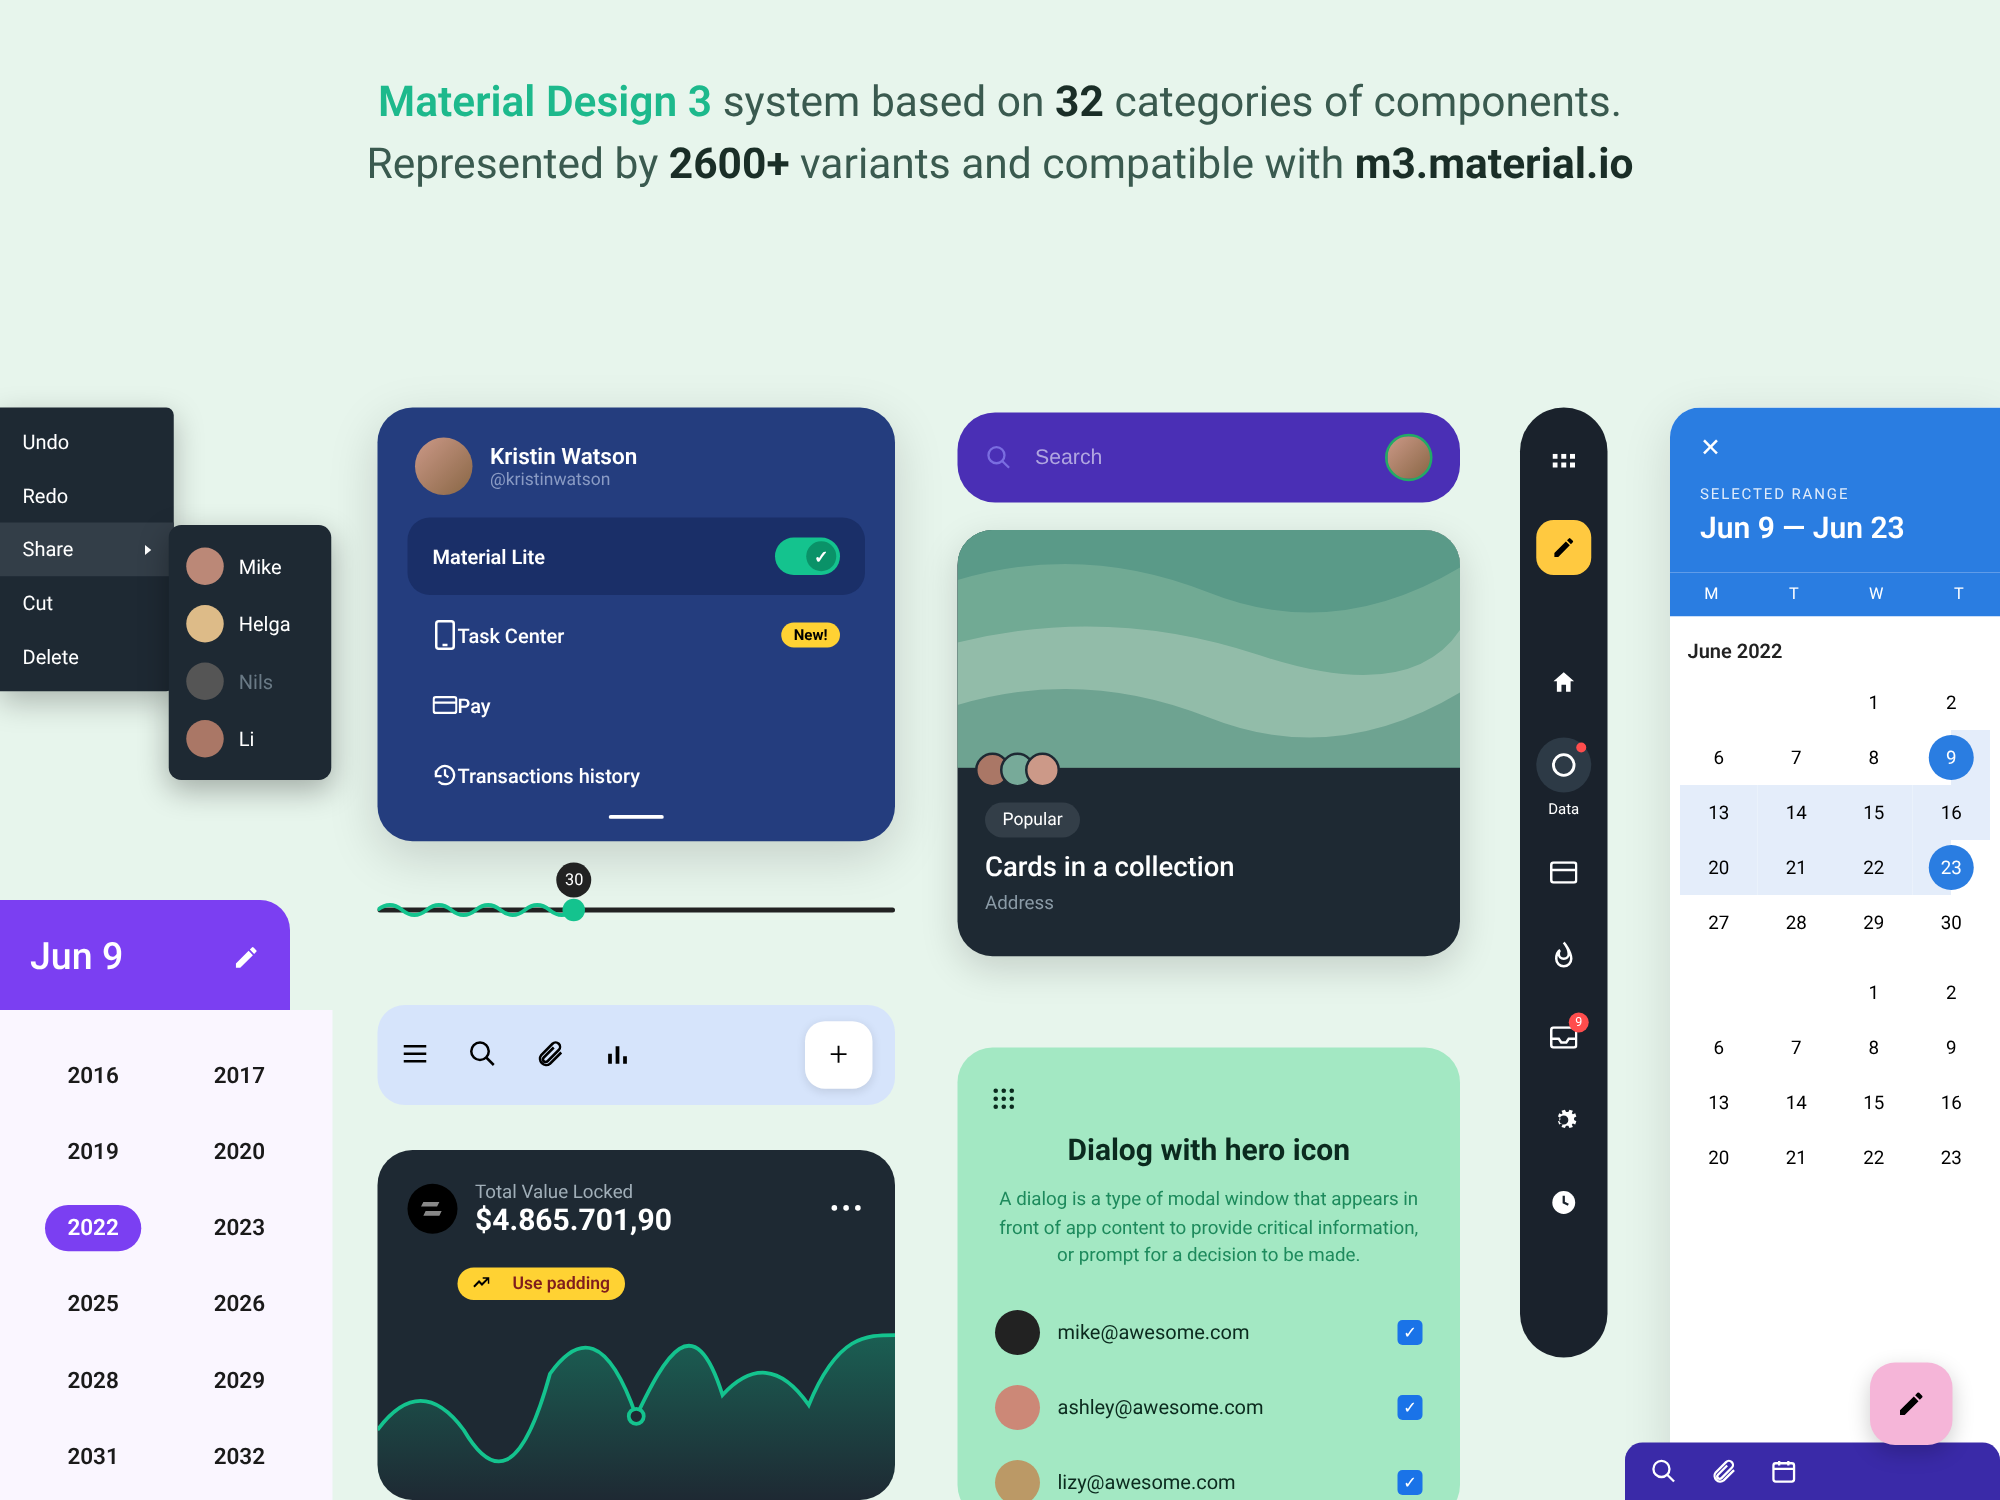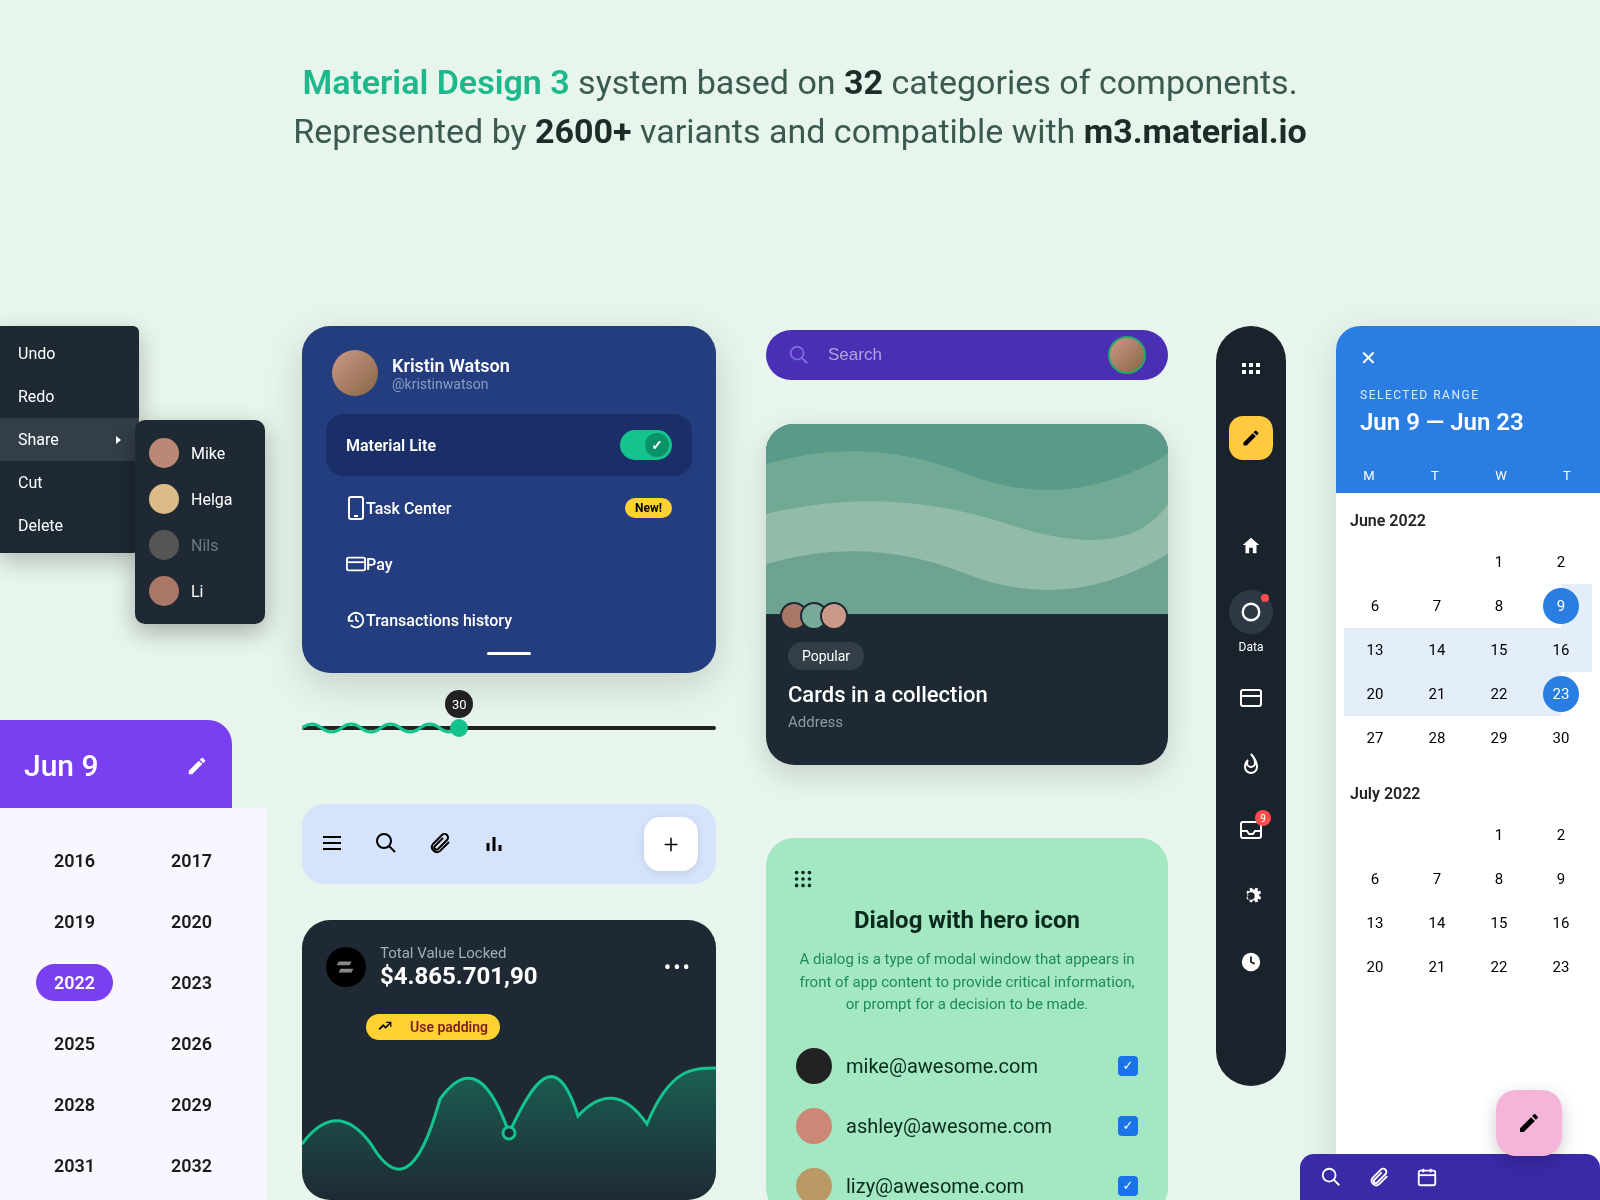--- a/index.html
+++ b/index.html
@@ -57,21 +57,21 @@
 .chart-card { left: 302px; top: 920px; width: 414px; height: 280px; background: #1e2933; border-radius: 28px; padding: 24px; color: #fff; overflow: hidden; }
 .chart-head { display: flex; align-items: center; gap: 14px; margin-bottom: 10px; }
 .chart-ic { width: 40px; height: 40px; border-radius: 50%; background: #000; display: flex; align-items: center; justify-content: center; }
 .chart-lbl { font-size: 15px; color: #a0aeb8; }
 .chart-val { font-size: 24px; font-weight: 700; }
 .chart-more { margin-left: auto; font-size: 22px; letter-spacing: 2px; }
 .chart-tooltip { display: inline-flex; align-items: center; gap: 18px; background: #ffd233; color: #7f1d1d; padding: 5px 12px; border-radius: 14px; font-size: 14px; font-weight: 600; margin-top: 14px; margin-left: 40px; }
 .chart-svg { position: absolute; left: 0; bottom: 0; width: 100%; height: 140px; }
 
 
-.search-bar { left: 766px; top: 330px; width: 402px; height: 50px; background: #4a2fb5; border-radius: 30px; display: flex; align-items: center; padding: 0 22px; gap: 18px; }
+.search-bar { left: 766px; top: 330px; width: 402px; height: 72px; background: #4a2fb5; border-radius: 30px; display: flex; align-items: center; padding: 0 22px; gap: 18px; }
 .search-bar input { flex: 1; background: none; border: none; color: #fff; font-size: 17px; outline: none; }
 .search-bar input::placeholder { color: #b0a6e0; }
 .search-av { width: 38px; height: 38px; border-radius: 50%; background: linear-gradient(135deg,#c98,#864); border: 2px solid #2a6; }
 
 
 .img-card { left: 766px; top: 424px; width: 402px; border-radius: 28px; overflow: hidden; background: #1e2933; box-shadow: 0 10px 30px rgba(0,0,0,.15); }
 .img-hero { height: 190px; background: linear-gradient(135deg,#4a8a7a,#7ab09a,#a8c8b8,#5a9a88); position: relative; }
 .img-avs { position: absolute; left: 14px; bottom: -16px; display: flex; }
 .img-avs .a { width: 28px; height: 28px; border-radius: 50%; background: #888; border: 2px solid #1e2933; margin-left: -8px; }
 .img-avs .a:first-child { margin-left: 0; }
@@ -80,21 +80,21 @@
 .img-title { font-size: 22px; font-weight: 500; margin-bottom: 6px; }
 .img-sub { font-size: 15px; color: #8a9aa6; }
 
 
 .dialog { left: 766px; top: 838px; width: 402px; background: #a3e8c3; border-radius: 28px; padding: 30px 26px 0; text-align: center; }
 .dialog-ic { font-size: 22px; }
 .dialog-title { font-size: 24px; font-weight: 700; color: #0b2a1e; margin: 16px 0 14px; }
 .dialog-desc { font-size: 15px; color: #1d8a5c; line-height: 1.5; margin-bottom: 20px; }
 .dialog-row { display: flex; align-items: center; gap: 14px; padding: 12px 4px; text-align: left; }
 .dialog-row .av { width: 36px; height: 36px; border-radius: 50%; background: #444; }
-.dialog-row .email { flex: 1; font-size: 20px; color: #0b2a1e; }
+.dialog-row .email { flex: 1; font-size: 16px; color: #0b2a1e; }
 .chk { width: 20px; height: 20px; background: #1a73e8; border-radius: 4px; color: #fff; display: flex; align-items: center; justify-content: center; font-size: 13px; }
 
 
 .rail { left: 1216px; top: 326px; width: 70px; height: 760px; background: #1a222c; border-radius: 36px; display: flex; flex-direction: column; align-items: center; padding: 24px 0; gap: 22px; color: #fff; }
 .rail-ic { width: 44px; height: 44px; display: flex; align-items: center; justify-content: center; border-radius: 14px; position: relative; cursor: pointer; }
 .rail-ic.edit { background: #ffc940; color: #000; }
 .rail-ic.active { background: #2d3a46; border-radius: 22px; }
 .rail-lbl { font-size: 12px; margin-top: -16px; }
 .rail .dot { position: absolute; top: 4px; right: 4px; width: 8px; height: 8px; background: #ff4d4d; border-radius: 50%; }
 .rail .dot9 { position: absolute; top: 2px; right: 2px; background: #ff4d4d; color: #fff; font-size: 10px; width: 16px; height: 16px; border-radius: 50%; display: flex; align-items: center; justify-content: center; }
@@ -442,21 +442,20 @@
       <div class="drange-cell range">21</div>
       <div class="drange-cell range">22</div>
       <div class="drange-cell range-end">
         <div class="drange-cell sel">23</div>
       </div>
     <div class="drange-cell">27</div>
       <div class="drange-cell">28</div>
       <div class="drange-cell">29</div>
       <div class="drange-cell">30</div>
   </div>
-  <div class="drange-month">July 2022</div>
   <div class="drange-grid">
     <div class="drange-cell"></div>
       <div class="drange-cell"></div>
       <div class="drange-cell">1</div>
       <div class="drange-cell">2</div>
     <div class="drange-cell">6</div>
       <div class="drange-cell">7</div>
       <div class="drange-cell">8</div>
       <div class="drange-cell">9</div>
     <div class="drange-cell">13</div>

